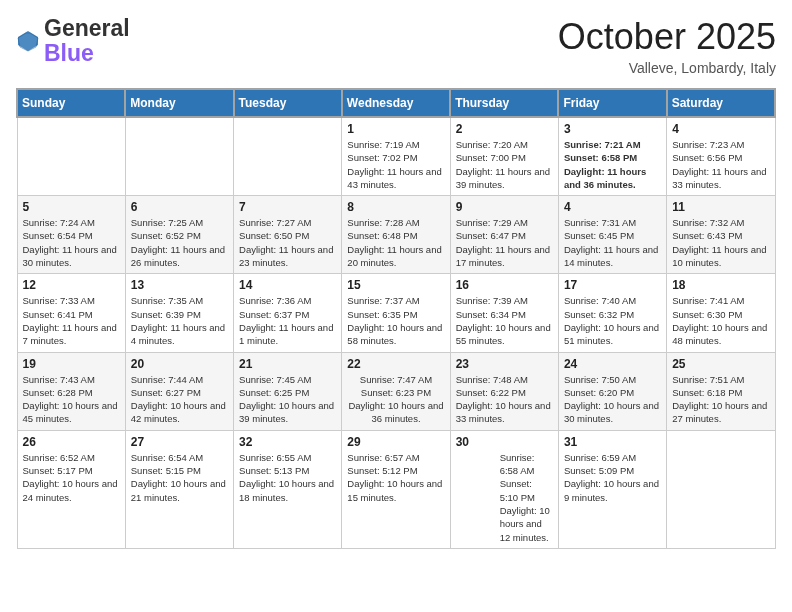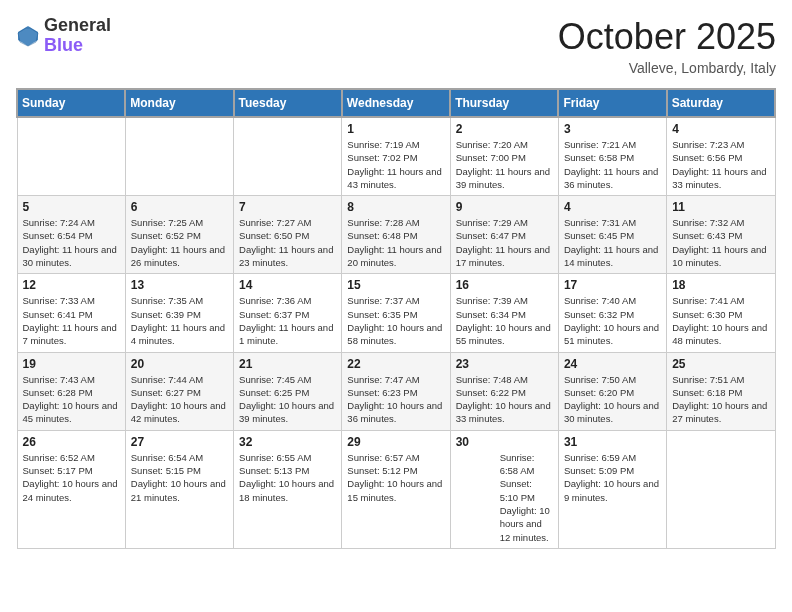--- a/index.html
+++ b/index.html
@@ -15,21 +15,21 @@
       justify-content: space-between;
       align-items: flex-start;
       margin-bottom: 12px;
     }
     .logo {
       display: flex;
       align-items: center;
       gap: 4px;
     }
     .logo-text {
-      font-size: 18px;
+      font-size: 23px;
       font-weight: bold;
       line-height: 1.1;
     }
     .logo-general { color: #333; }
     .logo-blue { color: #8b5cf6; }
     .logo-icon {
       width: 24px;
       height: 24px;
     }
     .title-block { text-align: right; }
@@ -125,21 +125,21 @@
 Daylight: 11 hours and 43 minutes.</div>
         </td>
         <td>
           <div class="day-num">2</div>
           <div class="day-info" style="white-space: pre-line;">Sunrise: 7:20 AM
 Sunset: 7:00 PM
 Daylight: 11 hours and 39 minutes.</div>
         </td>
         <td>
           <div class="day-num">3</div>
-          <div class="day-info" style="white-space: pre-line;">Sunrise: 7:21 AM
+          <div class="day-info" style="white-space: pre-line; font-weight: bold;">Sunrise: 7:21 AM
 Sunset: 6:58 PM
 Daylight: 11 hours and 36 minutes.</div>
         </td>
         <td>
           <div class="day-num">4</div>
           <div class="day-info" style="white-space: pre-line;">Sunrise: 7:23 AM
 Sunset: 6:56 PM
 Daylight: 11 hours and 33 minutes.</div>
         </td>
       </tr>
@@ -245,21 +245,21 @@
 Daylight: 10 hours and 42 minutes.</div>
         </td>
         <td>
           <div class="day-num">21</div>
           <div class="day-info" style="white-space: pre-line;">Sunrise: 7:45 AM
 Sunset: 6:25 PM
 Daylight: 10 hours and 39 minutes.</div>
         </td>
         <td>
           <div class="day-num">22</div>
-          <div class="day-info" style="white-space: pre-line;">Sunrise: 7:47 AM
+          <div class="day-info" style="white-space: pre-line; text-align: center;">Sunrise: 7:47 AM
 Sunset: 6:23 PM
 Daylight: 10 hours and 36 minutes.</div>
         </td>
         <td>
           <div class="day-num">23</div>
           <div class="day-info" style="white-space: pre-line;">Sunrise: 7:48 AM
 Sunset: 6:22 PM
 Daylight: 10 hours and 33 minutes.</div>
         </td>
         <td>

